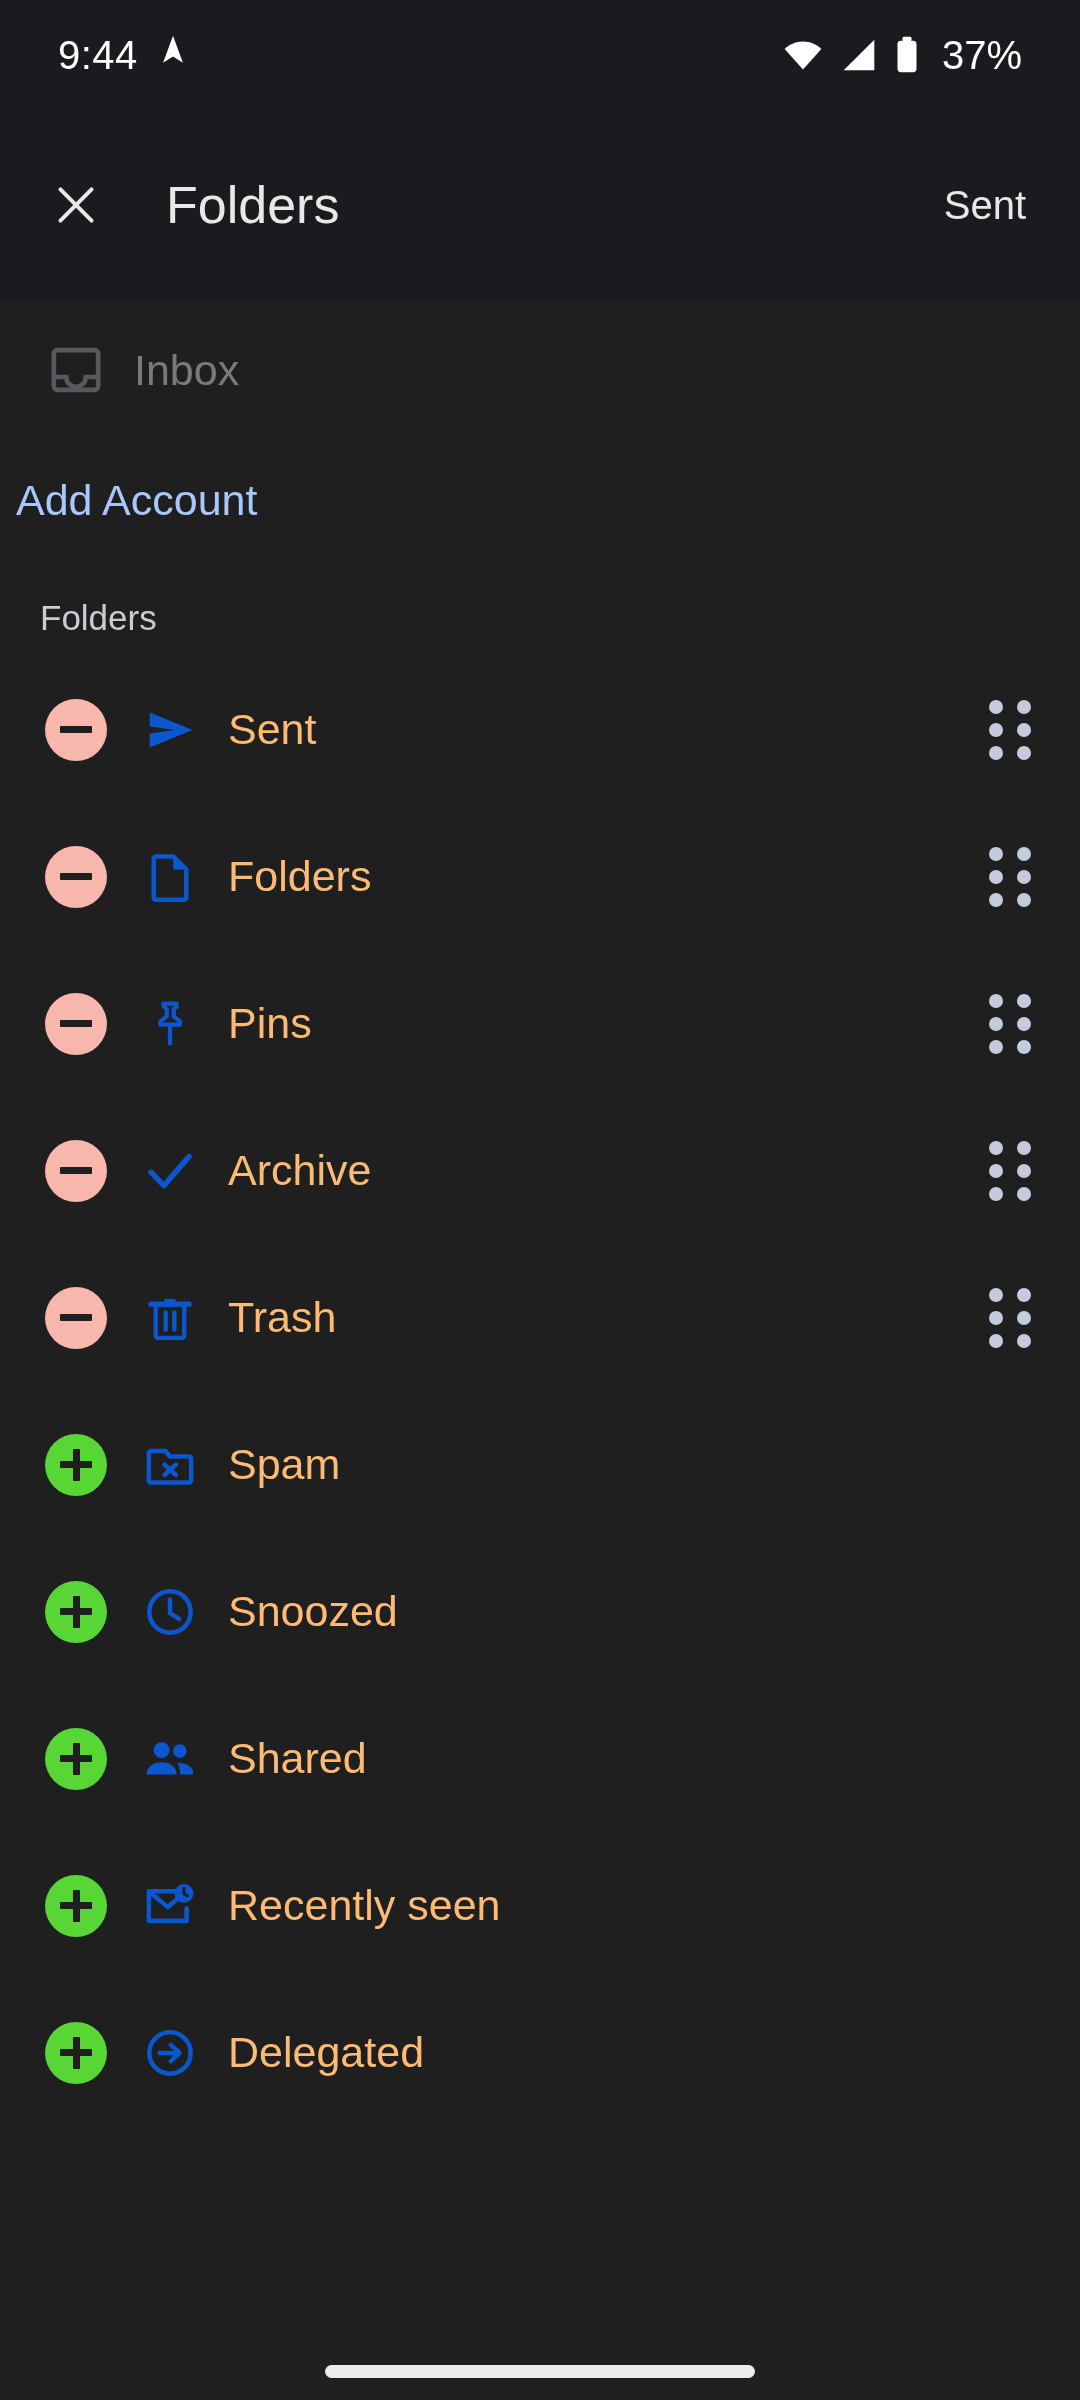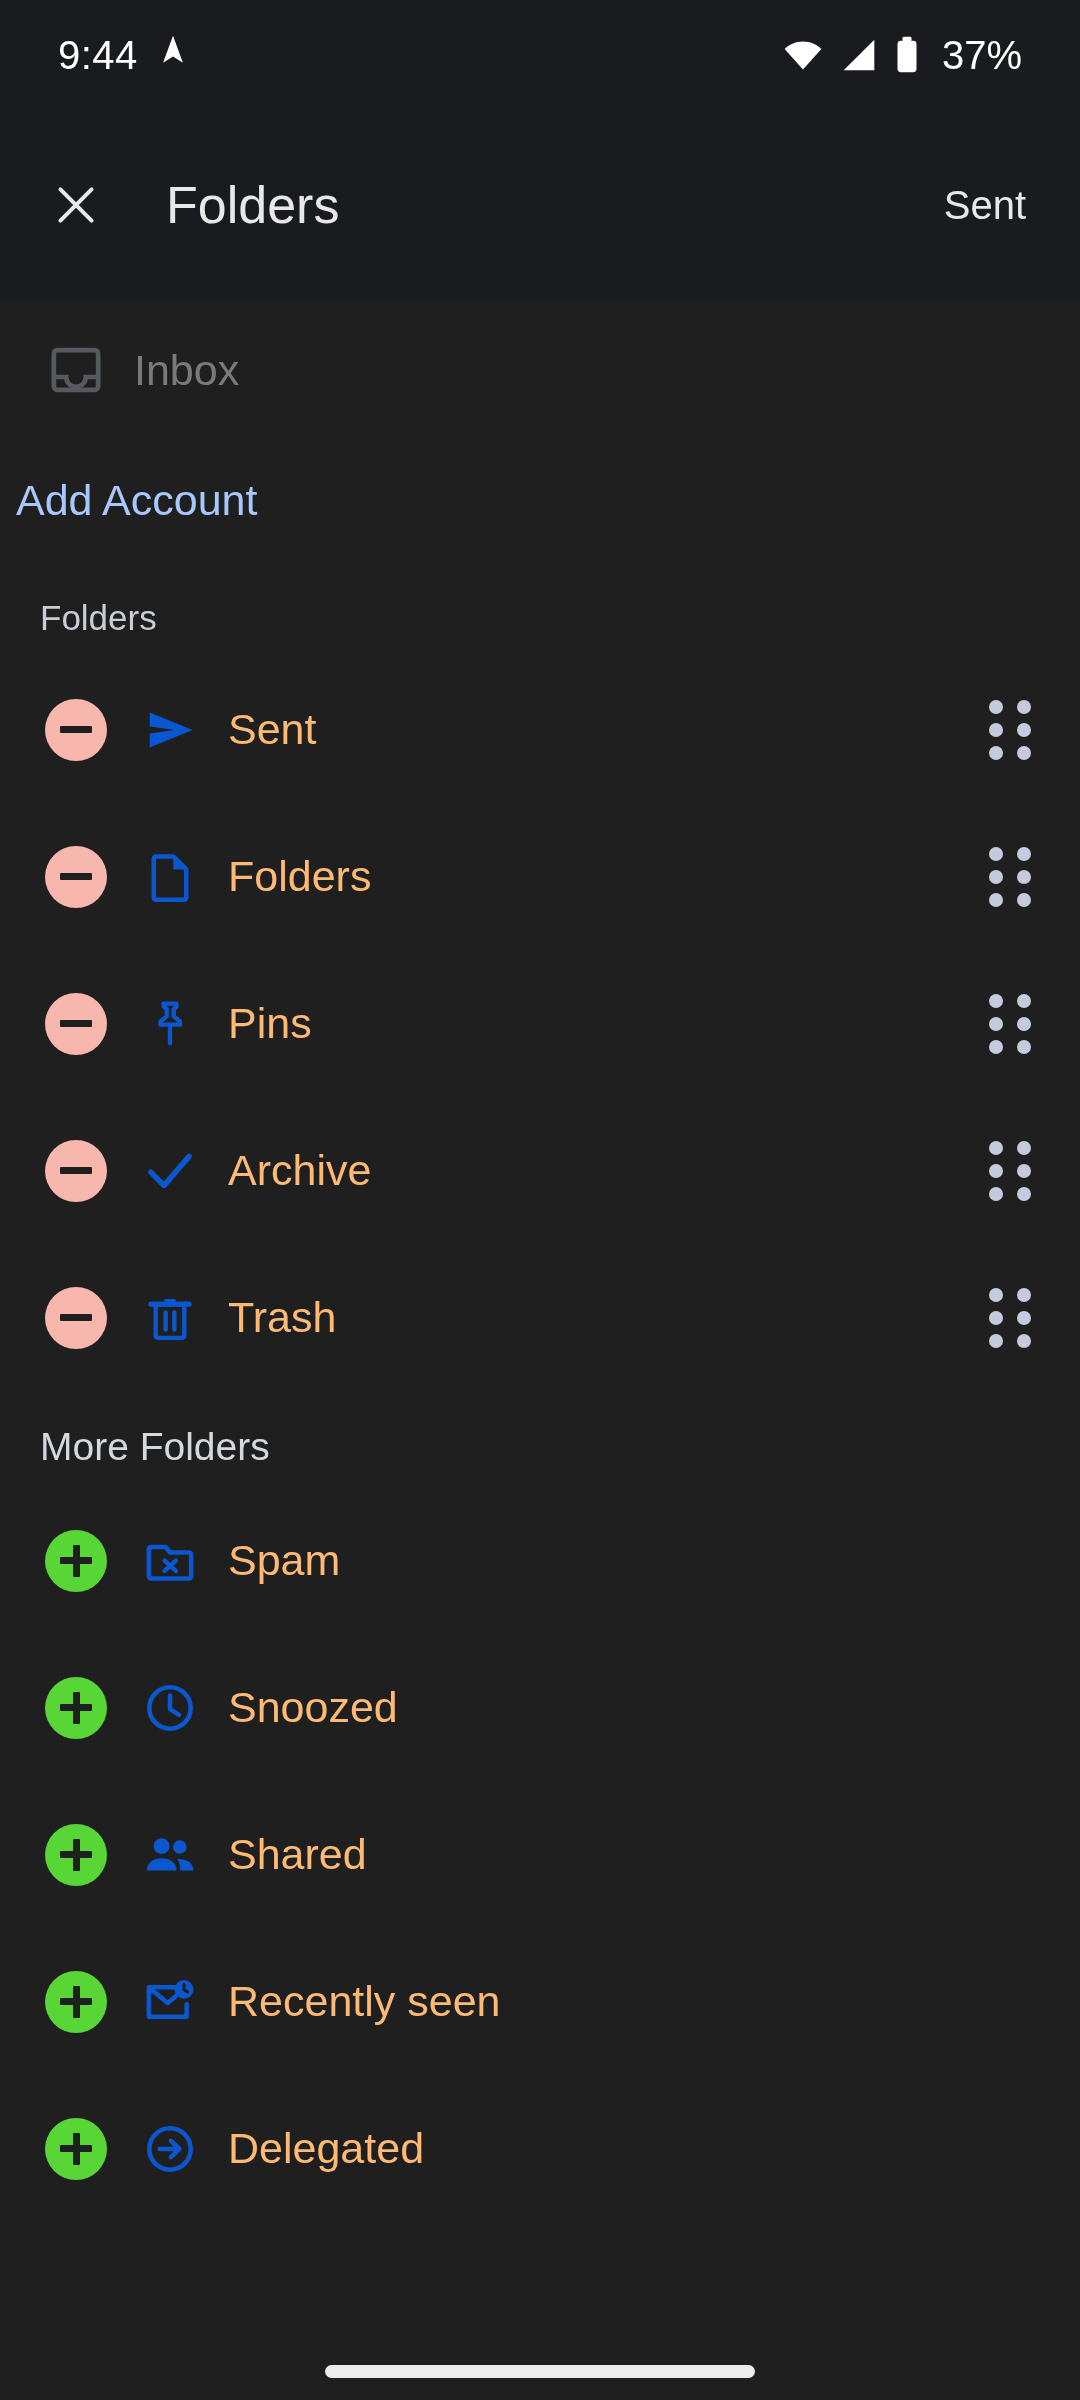--- a/index.html
+++ b/index.html
@@ -295,21 +295,20 @@
             <i></i>
             <i></i>
             <i></i>
             <i></i>
             <i></i>
             <i></i>
           </span>
       </div>
     </div>
 
-    <div class="section-hd big">More Folders</div>
 
     <div class="row">
       <div class="lead">
         <span class="badge plus">
             <i class="bar-h"></i>
             <i class="bar-v"></i>
           </span>
       </div>
       <div class="ficon">
         <svg width="54" height="54" viewBox="0 0 24 24" stroke="#0b57d0" stroke-width="2" fill="none">

